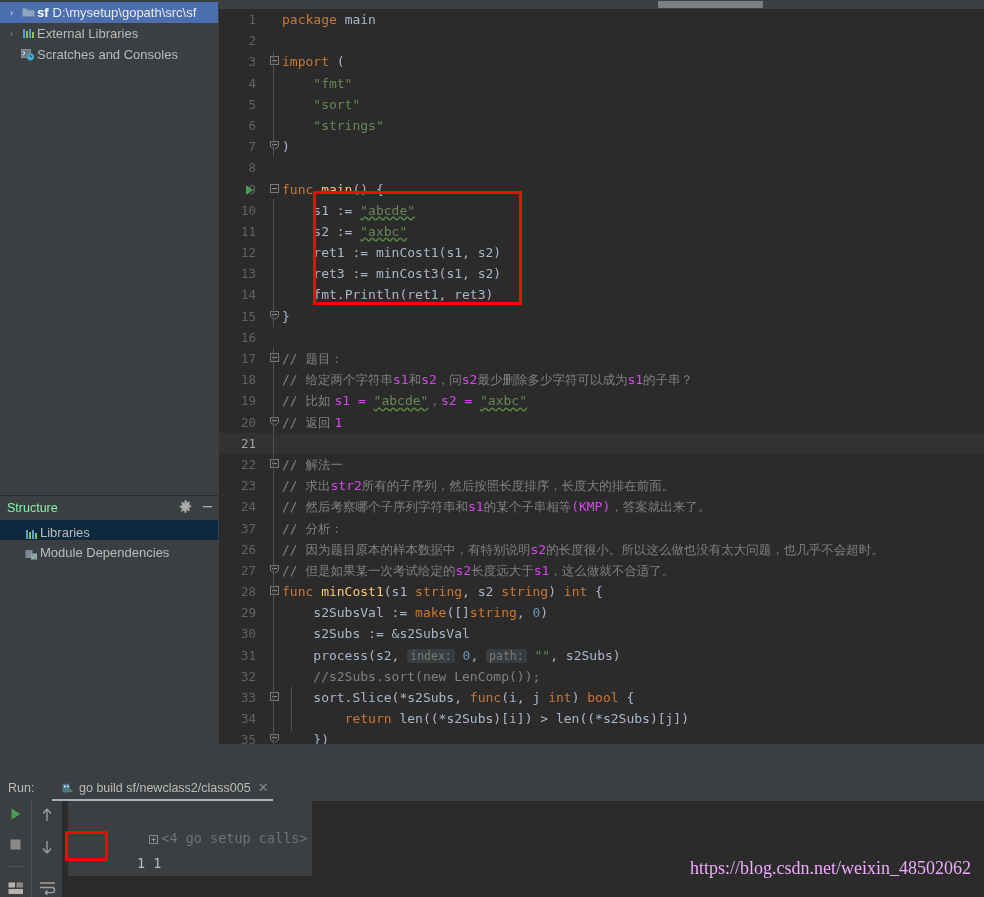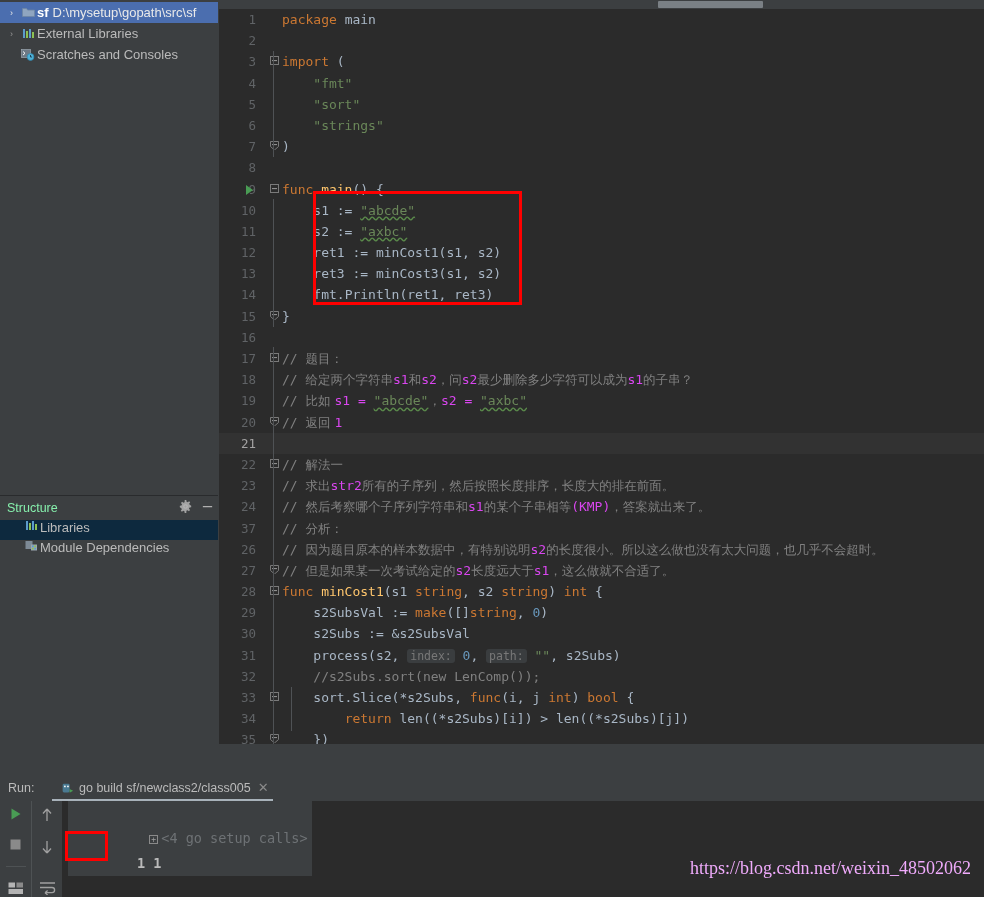--- a/index.html
+++ b/index.html
@@ -40,21 +40,21 @@
   }
   #structure-head {
     height: 23px; display: flex; align-items: center;
     padding-left: 7px; color: #86efac; font-size: 12.5px;
     background: #3c3f41;
   }
   #structure-head .spacer { flex: 1; }
   .hdr-icon { width: 22px; text-align: center; color: #a9a9a9; font-size: 13px; }
   #structure-body { padding-top: 1px; }
   .st-row {
-    height: 20px; display: flex; align-items: flex-start;
+    height: 20px; display: flex; align-items: flex-end;
     color: #bbbbbb; font-size: 13px; padding-left: 22px; white-space: nowrap;
   }
   .st-row.selected { background: #0d293e; }
 
   
   #editor {
     position: absolute; left: 219px; top: 0; width: 765px; height: 744px;
     background: #2b2b2b;
   }
   #h-scroll {
@@ -158,21 +158,21 @@
   .con-line { position: relative; height: 25px; line-height: 25px; white-space: pre; }
   .setupcalls {
     position: absolute; left: 6px; top: 0;
     background: #3c3f41; color: #6e7275; padding-right: 4px;
   }
   .plusbox {
     display: inline-block; width: 9px; height: 9px; line-height: 7px;
     border: 1px solid #8a8a8a; color: #a0a0a0; font-size: 8px; text-align: center;
     margin-right: 3px; vertical-align: middle;
   }
-  .out { color: #bbbbbb; padding-left: 10px; font-weight: bold; }
+  .out { color: #bbbbbb; padding-left: 10px; }
   #console-redbox {
     position: absolute; left: 3px; top: 30px; width: 43px; height: 30px;
     border: 3px solid #ff0000; pointer-events: none;
   }
   #watermark {
     position: absolute; right: 13px; bottom: 18px;
     color: #f0abfc; font-size: 18px; font-family: Liberation Serif, serif;
   }
   .sidebar-divider {
     position: absolute; left: 0; top: 744px; width: 218px; height: 1px; background: #292b2d;

